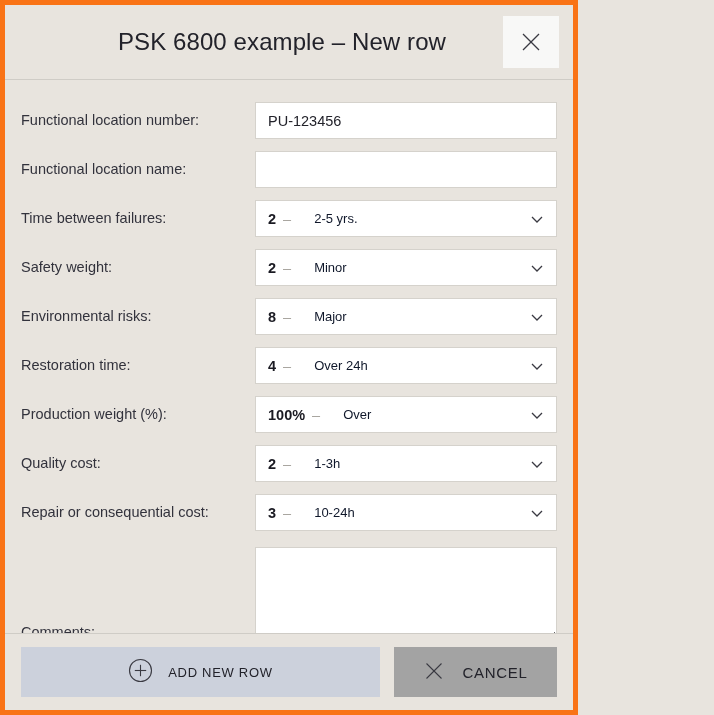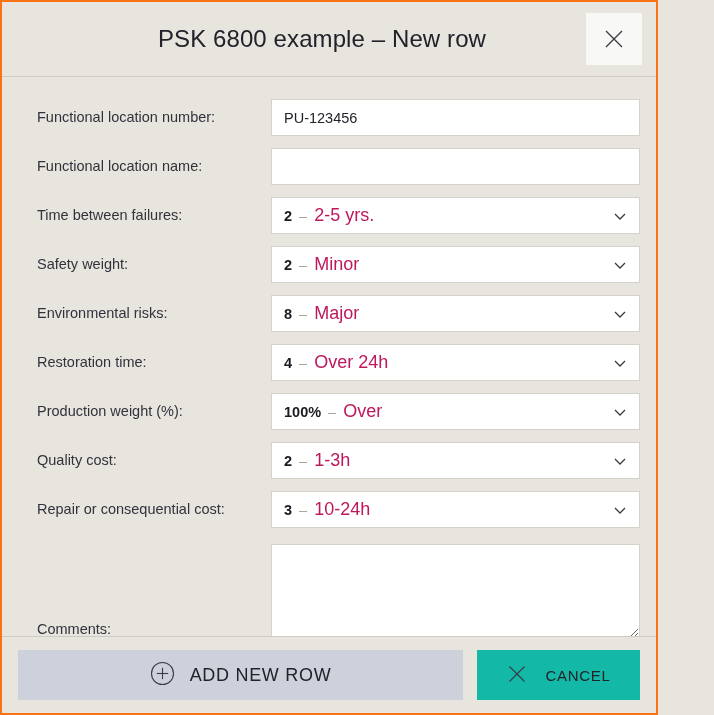--- a/index.html
+++ b/index.html
@@ -10,24 +10,24 @@
   body {
     width: 714px;
     height: 715px;
     background: #e8e4de;
     font-family: "Liberation Sans", sans-serif;
     color: #2a2a32;
     overflow: hidden;
   }
 
   .dialog {
-    width: 658px;
+    width: 578px;
     height: 715px;
     background: #e8e4de;
-    border: 2px solid #f97316;
+    border: 5px solid #f97316;
     display: flex;
     flex-direction: column;
   }
 
   
   .header {
     height: 75px;
     min-height: 75px;
     background: #e8e4de;
     border-bottom: 1px solid #cfccc6;
@@ -76,21 +76,20 @@
     align-items: flex-end;
   }
 
   .label {
     width: 234px;
     min-width: 234px;
     font-size: 14.5px;
     color: #32323c;
     padding-right: 10px;
     line-height: 1.2;
-    margin-left: 19px;
   }
 
   .field-wrap {
     flex: 1;
     height: 37px;
     position: relative;
   }
 
   .text-input {
     width: 100%;
@@ -120,22 +119,23 @@
     font-weight: bold;
     color: #1a1a22;
     margin-right: 7px;
   }
   .sel-dash {
     font-size: 14.5px;
     color: #a9a6a0;
     margin-right: 7px;
   }
   .sel-text {
-    font-size: 18px;
-    color: #be185d;
+    font-size: 13px;
+    color: #0f172a;
+    margin-left: 16px;
   }
   .chevron {
     position: absolute;
     right: 11px;
     top: 50%;
     transform: translateY(-50%);
     display: block;
   }
 
   .textarea-wrap {
@@ -174,28 +174,28 @@
     background: #ccd1dc;
     border: none;
     display: flex;
     align-items: center;
     justify-content: center;
     gap: 15px;
     cursor: pointer;
     font-family: "Liberation Sans", sans-serif;
   }
   .add-btn-label {
-    font-size: 18px;
+    font-size: 13px;
     letter-spacing: 0.7px;
     color: #22222a;
   }
   .cancel-btn {
     width: 163px;
     height: 50px;
-    background: #14b8a6;
+    background: #a3a3a3;
     border: none;
     display: flex;
     align-items: center;
     justify-content: center;
     gap: 17px;
     cursor: pointer;
     font-family: "Liberation Sans", sans-serif;
   }
   .cancel-btn-label {
     font-size: 15px;

